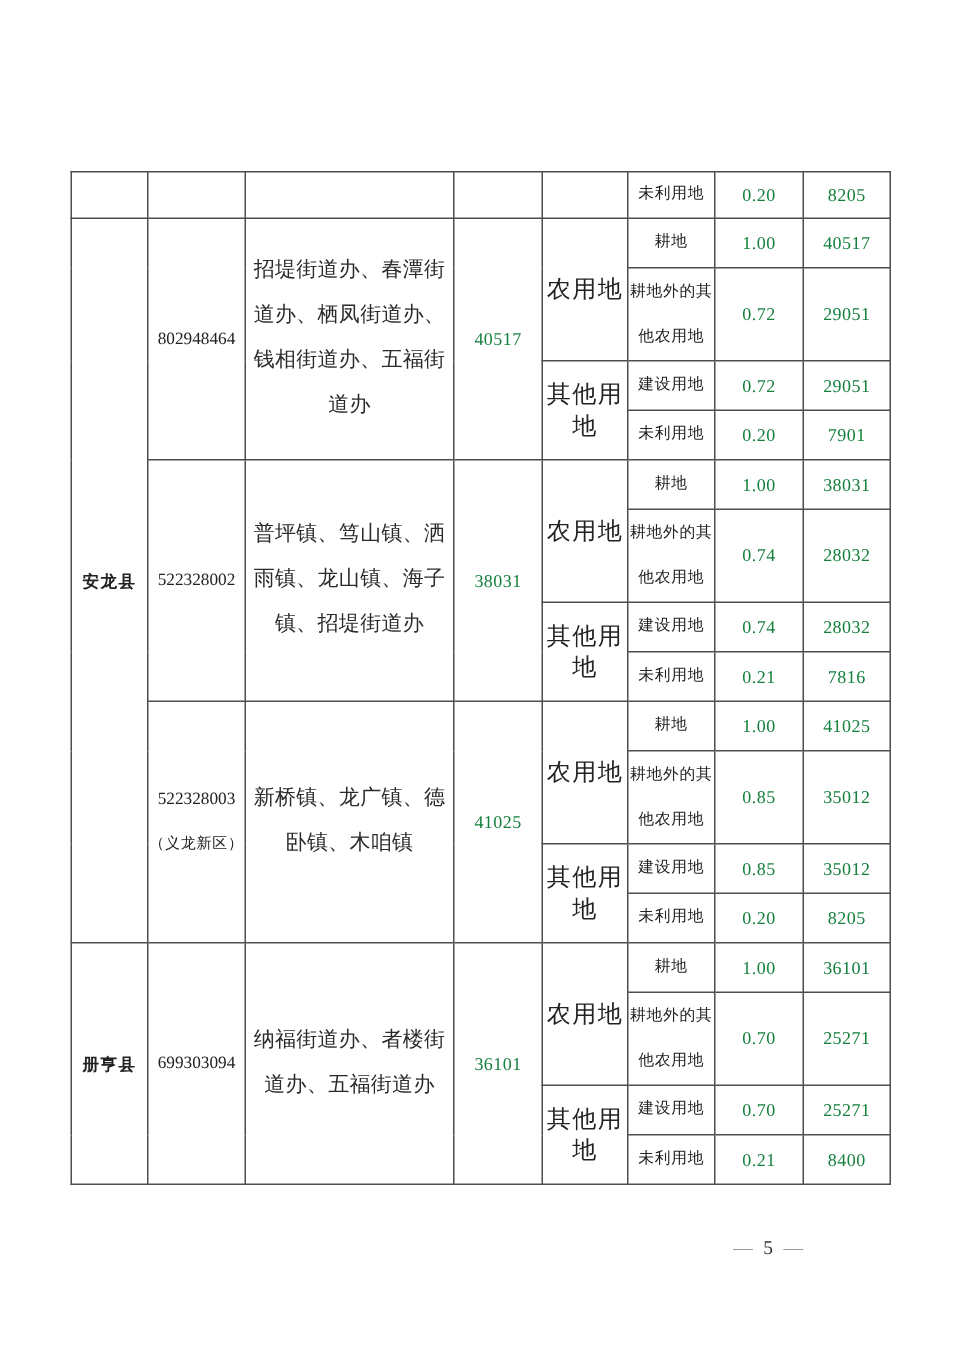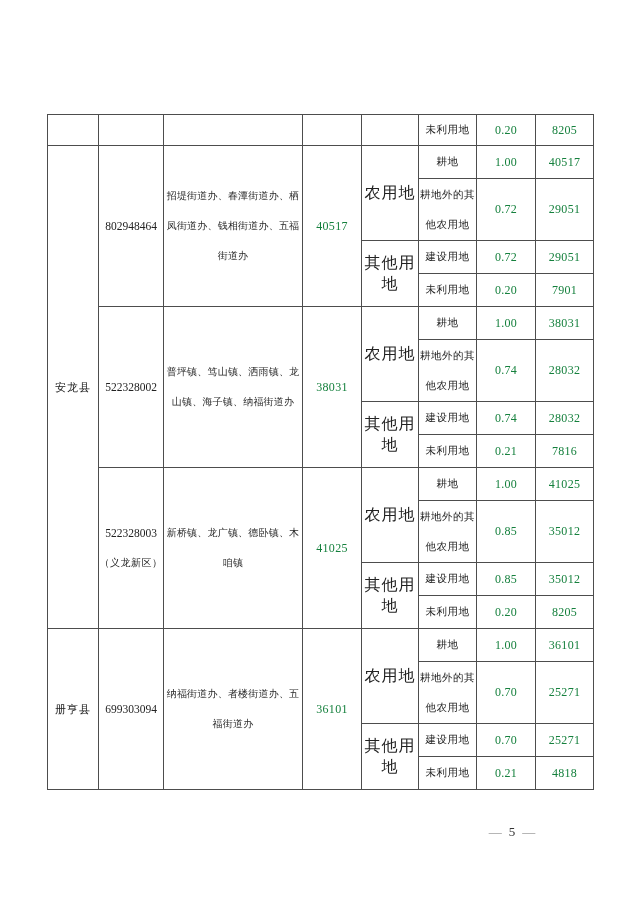--- a/index.html
+++ b/index.html
@@ -30,32 +30,32 @@
     text-align: center;
     vertical-align: middle;
     overflow: hidden;
   }
   tr.h30 { height: 30px; }
   tr.h33 { height: 33px; }
   tr.h62 { height: 62px; }
 
   .c-county {
     font-size: 11px;
-    font-weight: normal;
+    font-weight: bold;
     letter-spacing: 1px;
     color: #222;
   }
   .c-code {
     font-size: 11.5px;
     line-height: 30px;
     color: #222;
   }
   .c-code .note { font-size: 10px; letter-spacing: 0.5px; }
   .c-towns {
-    font-size: 10px;
+    font-size: 14px;
     line-height: 30px;
     letter-spacing: 0.2px;
     padding: 0 1px;
     color: #2a2a2a;
   }
   .c-cat {
     font-size: 16px;
     letter-spacing: 1px;
     color: #222;
   }
@@ -133,21 +133,21 @@
       <td class="c-num">29051</td>
     </tr>
     <tr class="h33">
       <td class="c-sub">未利用地</td>
       <td class="c-num">0.20</td>
       <td class="c-num">7901</td>
     </tr>
 
     <tr class="h33">
       <td class="c-code" rowspan="4">522328002</td>
-      <td class="c-towns" rowspan="4">普坪镇、笃山镇、洒雨镇、龙山镇、海子镇、纳福街道办</td>
+      <td class="c-towns" rowspan="4">普坪镇、笃山镇、洒雨镇、龙山镇、海子镇、招堤街道办</td>
       <td class="c-num" rowspan="4">38031</td>
       <td class="c-cat" rowspan="2">农用地</td>
       <td class="c-sub">耕地</td>
       <td class="c-num">1.00</td>
       <td class="c-num">38031</td>
     </tr>
     <tr class="h62">
       <td class="c-sub">耕地外的其他农用地</td>
       <td class="c-num">0.74</td>
       <td class="c-num">28032</td>
@@ -210,21 +210,21 @@
     </tr>
     <tr class="h33">
       <td class="c-cat" rowspan="2">其他用地</td>
       <td class="c-sub">建设用地</td>
       <td class="c-num">0.70</td>
       <td class="c-num">25271</td>
     </tr>
     <tr class="h33">
       <td class="c-sub">未利用地</td>
       <td class="c-num">0.21</td>
-      <td class="c-num">4818</td>
+      <td class="c-num">8400</td>
     </tr>
 
     </tbody>
   </table>
 
   <div class="footer">
     <span class="dash">—</span><span class="num">5</span><span class="dash">—</span>
   </div>
 
 </div>

